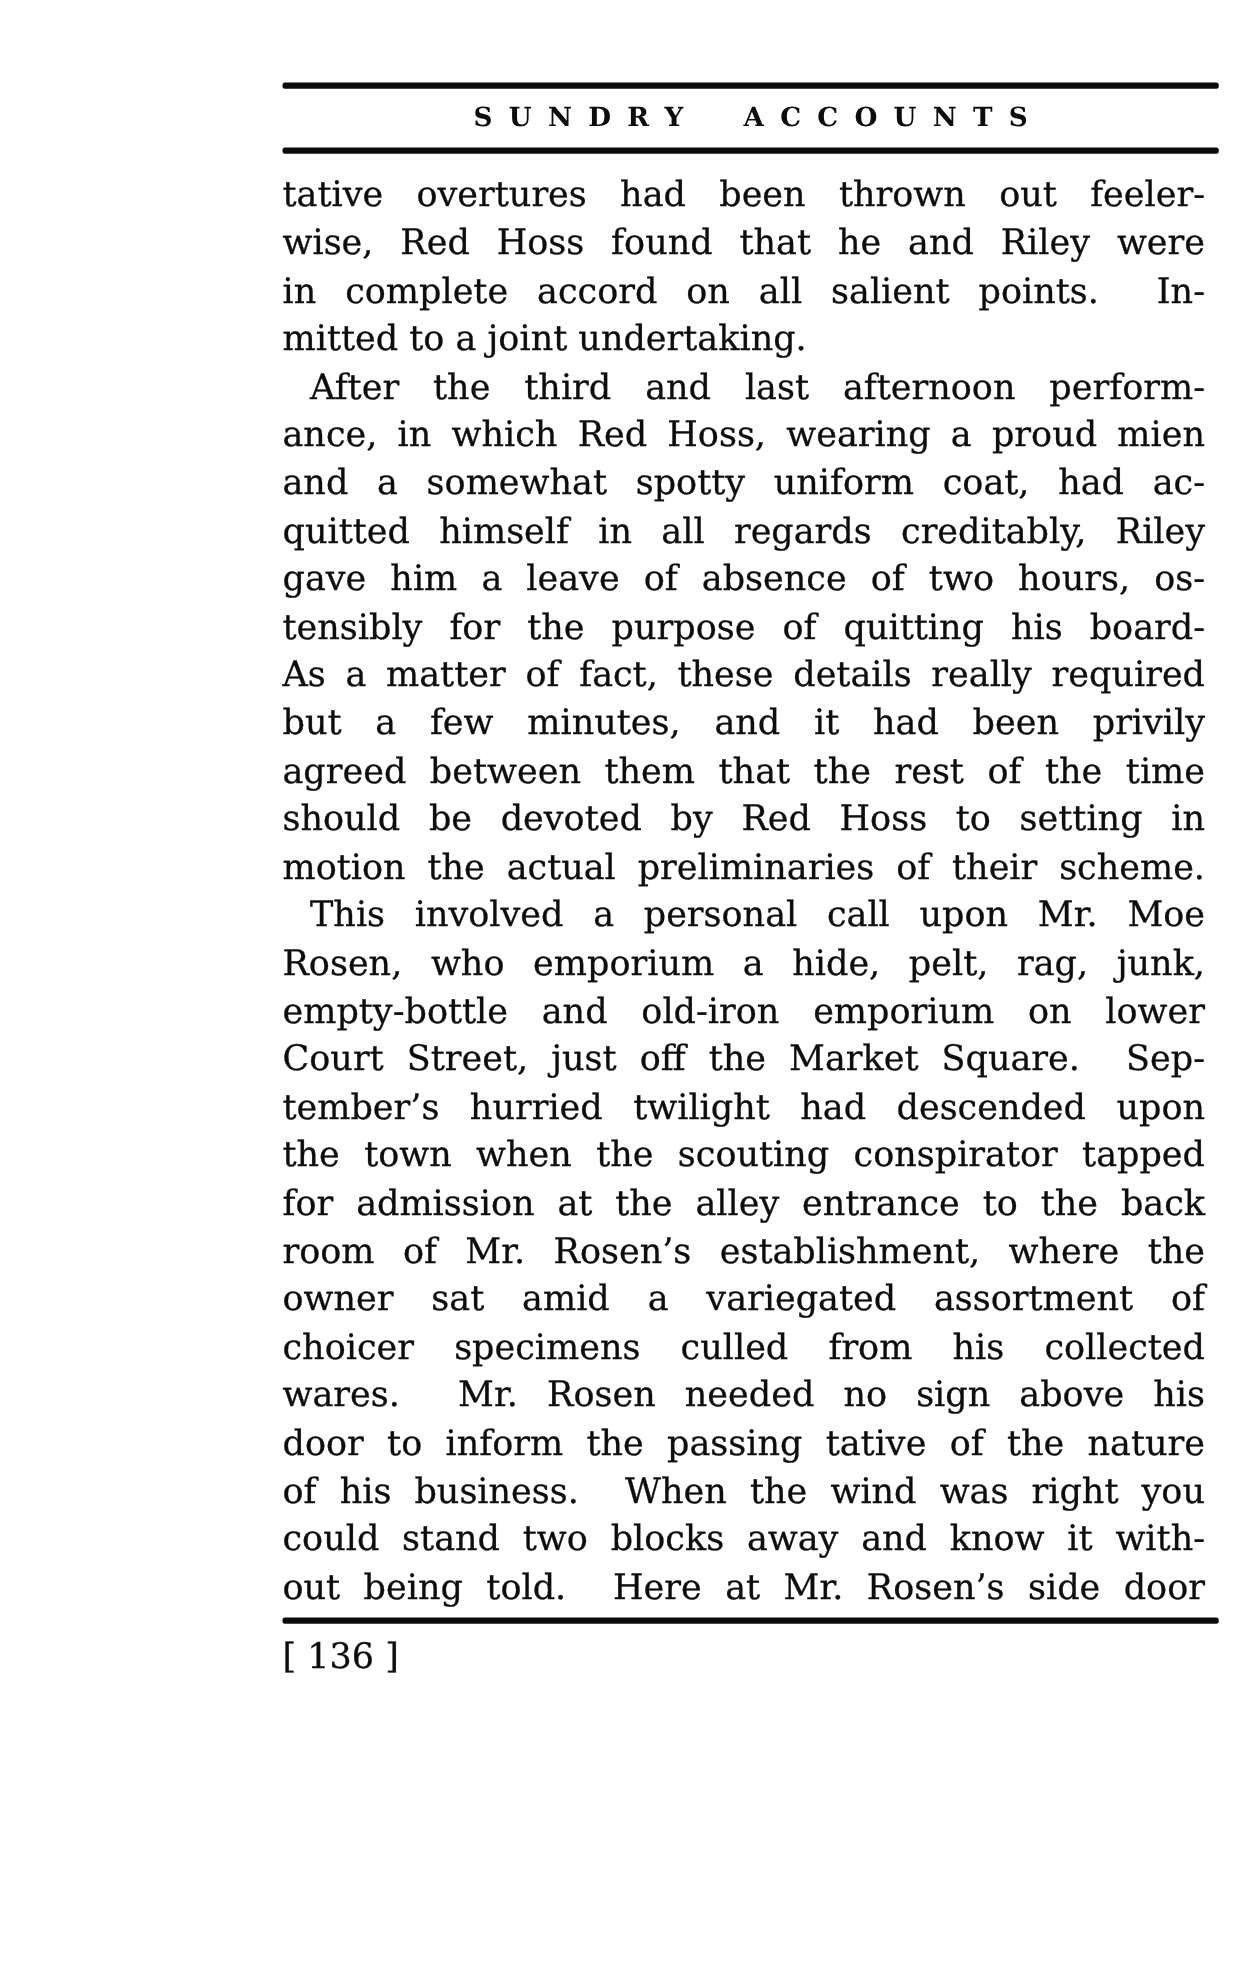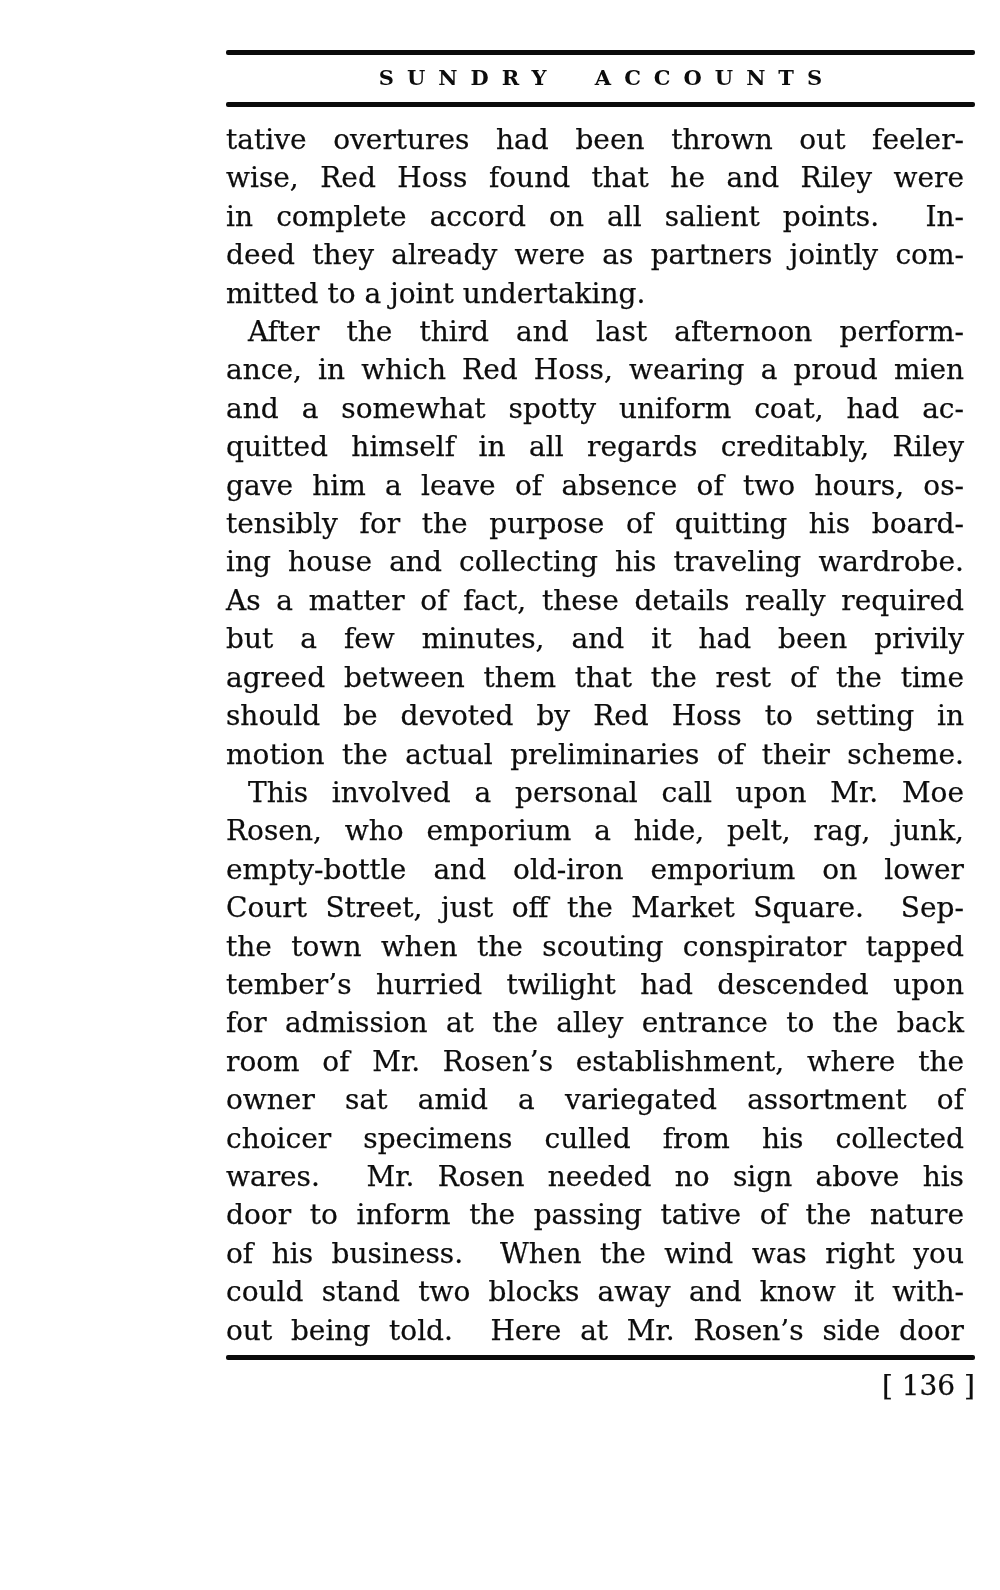--- a/index.html
+++ b/index.html
@@ -14,21 +14,21 @@
     position: relative;
     width: 1000px;
     height: 1590px;
     background: #ffffff;
     color: #0d0d0d;
     overflow: hidden;
   }
   .content {
     position: absolute;
     left: 226px;
-    top: 50px;
+    top: 66px;
     width: 749px;
   }
   .rule {
     height: 5px;
     background: #0b0b0b;
     border-radius: 2px;
   }
   .head-title {
     text-align: center;
     font-weight: bold;
@@ -49,21 +49,21 @@
   }
   .line {
     text-align: justify;
     text-align-last: justify;
     white-space: normal;
   }
   .line.indent { text-indent: 22px; }
   .line.last-short { text-align-last: left; }
   footer { margin-top: 5px; }
   .page-number {
-    text-align: right;
+    text-align: left;
     font-size: 28px;
     padding-top: 9px;
     -webkit-text-stroke: 0.25px #121212;
   }
 </style>
 </head>
 <body>
 
 <div class="page">
   <div class="content">
@@ -72,44 +72,42 @@
       <div class="rule"></div>
       <div class="head-title">SUNDRY ACCOUNTS</div>
       <div class="rule"></div>
     </header>
 
     <main class="body-text">
         <div>
           <div class="line">tative overtures had been thrown out feeler-</div>
           <div class="line">wise, Red Hoss found that he and Riley were</div>
           <div class="line">in complete accord on all salient points.&nbsp; In-</div>
-          <div class="line">deed they already were as partners jointly com-</div>
           <div class="line last-short">mitted to a joint undertaking.</div>
         </div>
         <div>
           <div class="line indent">After the third and last afternoon perform-</div>
           <div class="line">ance, in which Red Hoss, wearing a proud mien</div>
           <div class="line">and a somewhat spotty uniform coat, had ac-</div>
           <div class="line">quitted himself in all regards creditably, Riley</div>
           <div class="line">gave him a leave of absence of two hours, os-</div>
           <div class="line">tensibly for the purpose of quitting his board-</div>
-          <div class="line">ing house and collecting his traveling wardrobe.</div>
           <div class="line">As a matter of fact, these details really required</div>
           <div class="line">but a few minutes, and it had been privily</div>
           <div class="line">agreed between them that the rest of the time</div>
           <div class="line">should be devoted by Red Hoss to setting in</div>
           <div class="line">motion the actual preliminaries of their scheme.</div>
         </div>
         <div>
           <div class="line indent">This involved a personal call upon Mr. Moe</div>
           <div class="line">Rosen, who emporium a hide, pelt, rag, junk,</div>
           <div class="line">empty-bottle and old-iron emporium on lower</div>
           <div class="line">Court Street, just off the Market Square.&nbsp; Sep-</div>
+          <div class="line">tember’s hurried twilight had descended upon</div>
           <div class="line">the town when the scouting conspirator tapped</div>
-          <div class="line">tember’s hurried twilight had descended upon</div>
           <div class="line">for admission at the alley entrance to the back</div>
           <div class="line">room of Mr. Rosen’s establishment, where the</div>
           <div class="line">owner sat amid a variegated assortment of</div>
           <div class="line">choicer specimens culled from his collected</div>
           <div class="line">wares.&nbsp; Mr. Rosen needed no sign above his</div>
           <div class="line">door to inform the passing tative of the nature</div>
           <div class="line">of his business.&nbsp; When the wind was right you</div>
           <div class="line">could stand two blocks away and know it with-</div>
           <div class="line">out being told.&nbsp; Here at Mr. Rosen’s side door</div>
         </div>

